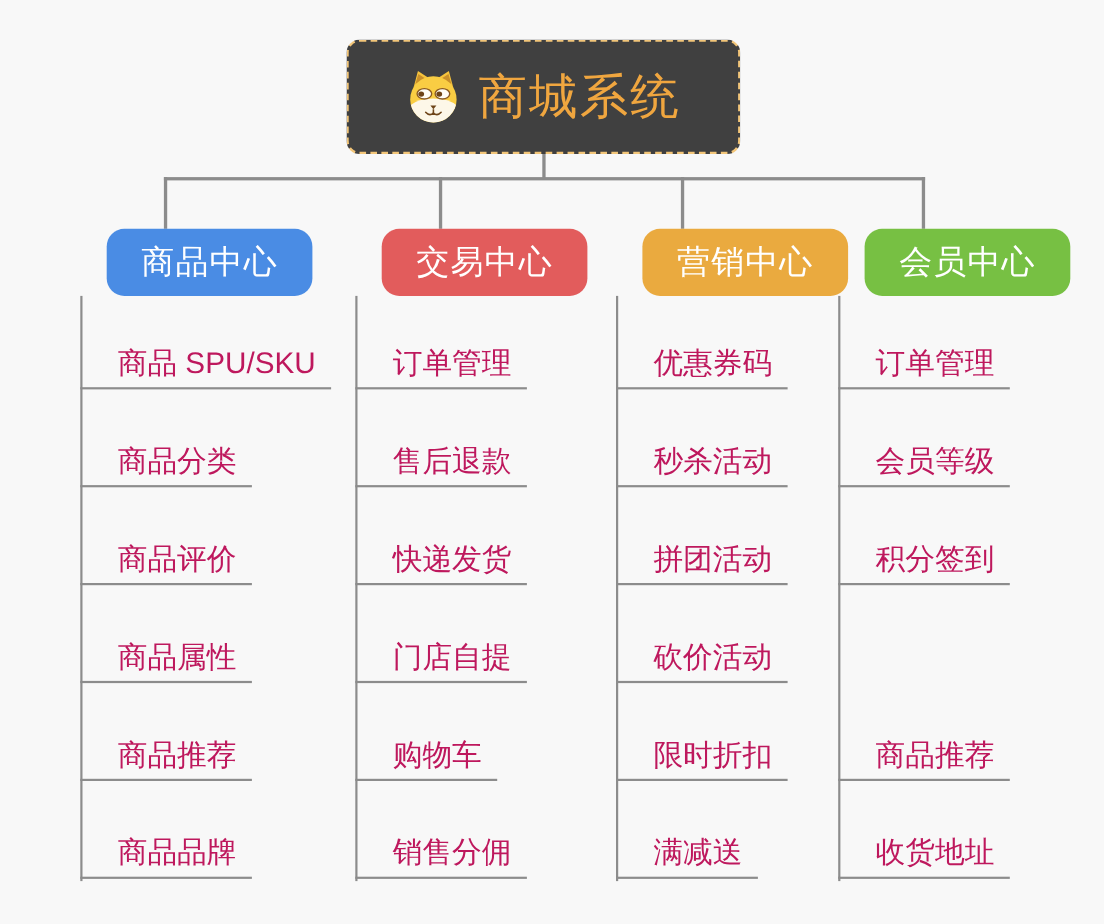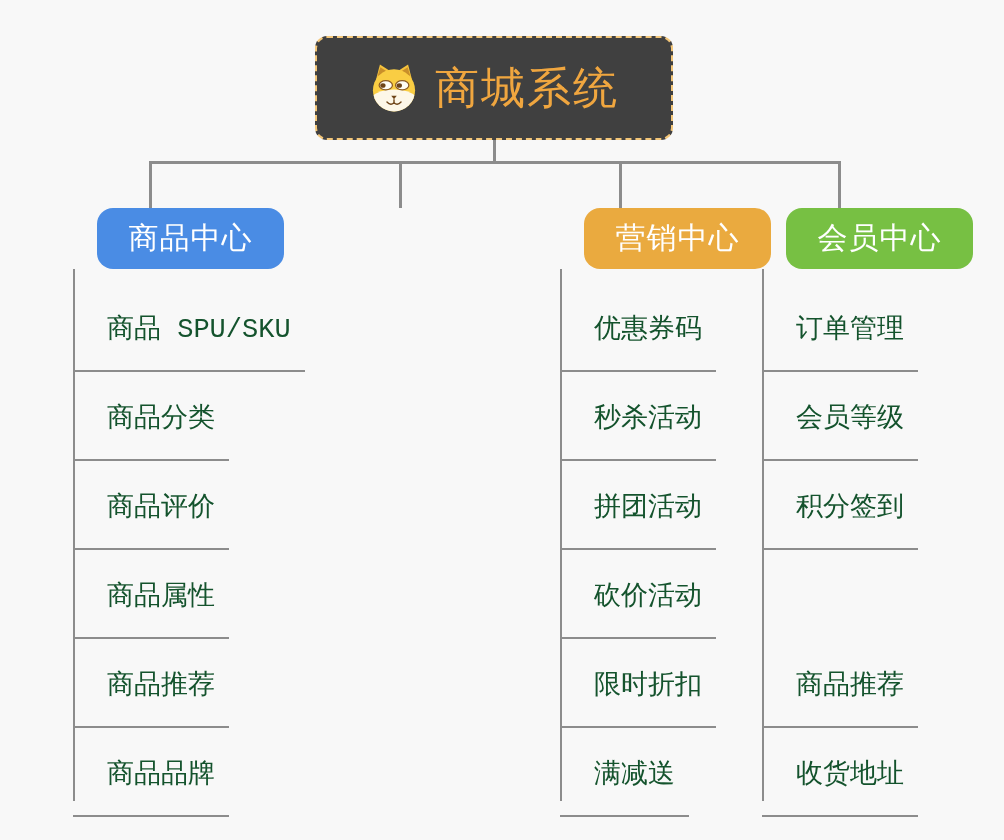--- a/index.html
+++ b/index.html
@@ -93,25 +93,24 @@
     height: 532px;
     background: #8c8c8c;
   }
 
   .leaf {
     position: absolute;
     left: 16px;
     display: inline-block;
     white-space: nowrap;
     font-size: 27px;
-    color: #14532d;
+    color: #be185d;
     line-height: 36px;
-    padding: 0 14px 22px 34px;
+    padding: 0 14px 4px 34px;
     border-bottom: 2px solid #8c8c8c;
-    font-family: Liberation Mono, monospace;
   }
   .leaf-0 { top: 104px; }
   .leaf-1 { top: 193px; }
   .leaf-2 { top: 282px; }
   .leaf-3 { top: 371px; }
   .leaf-4 { top: 460px; }
   .leaf-5 { top: 549px; }
 </style>
 </head>
 <body>
@@ -157,20 +156,30 @@
     <div class="branch-box c-blue">商品中心</div>
     <div class="trunk"></div>
     <div class="leaf leaf-0">商品 SPU/SKU</div>
     <div class="leaf leaf-1">商品分类</div>
     <div class="leaf leaf-2">商品评价</div>
     <div class="leaf leaf-3">商品属性</div>
     <div class="leaf leaf-4">商品推荐</div>
     <div class="leaf leaf-5">商品品牌</div>
   </div>
 
+  <div class="branch-col branch-col-1">
+    <div class="branch-box c-red">交易中心</div>
+    <div class="trunk"></div>
+    <div class="leaf leaf-0">订单管理</div>
+    <div class="leaf leaf-1">售后退款</div>
+    <div class="leaf leaf-2">快递发货</div>
+    <div class="leaf leaf-3">门店自提</div>
+    <div class="leaf leaf-4">购物车</div>
+    <div class="leaf leaf-5">销售分佣</div>
+  </div>
 
   <div class="branch-col branch-col-2">
     <div class="branch-box c-orange">营销中心</div>
     <div class="trunk"></div>
     <div class="leaf leaf-0">优惠券码</div>
     <div class="leaf leaf-1">秒杀活动</div>
     <div class="leaf leaf-3">砍价活动</div>
     <div class="leaf leaf-2">拼团活动</div>
     <div class="leaf leaf-4">限时折扣</div>
     <div class="leaf leaf-5">满减送</div>

